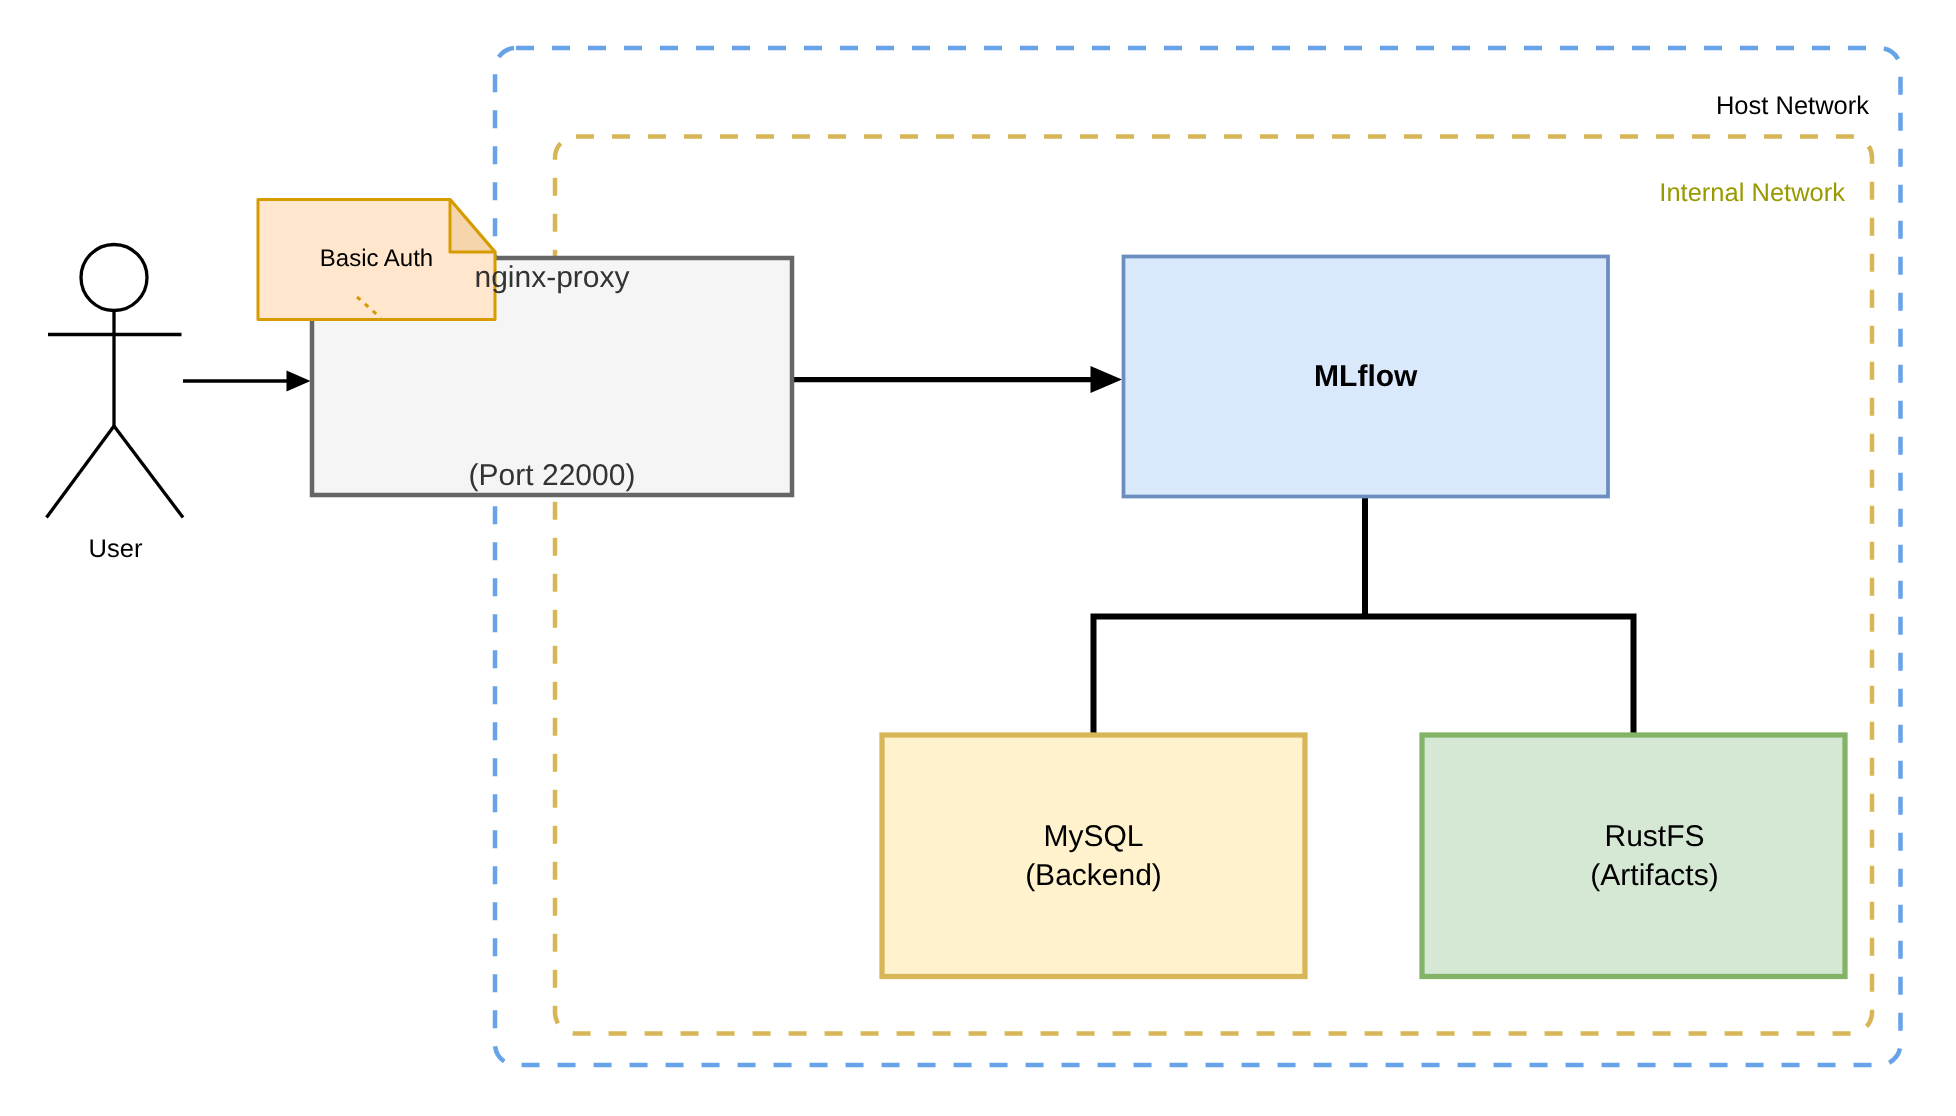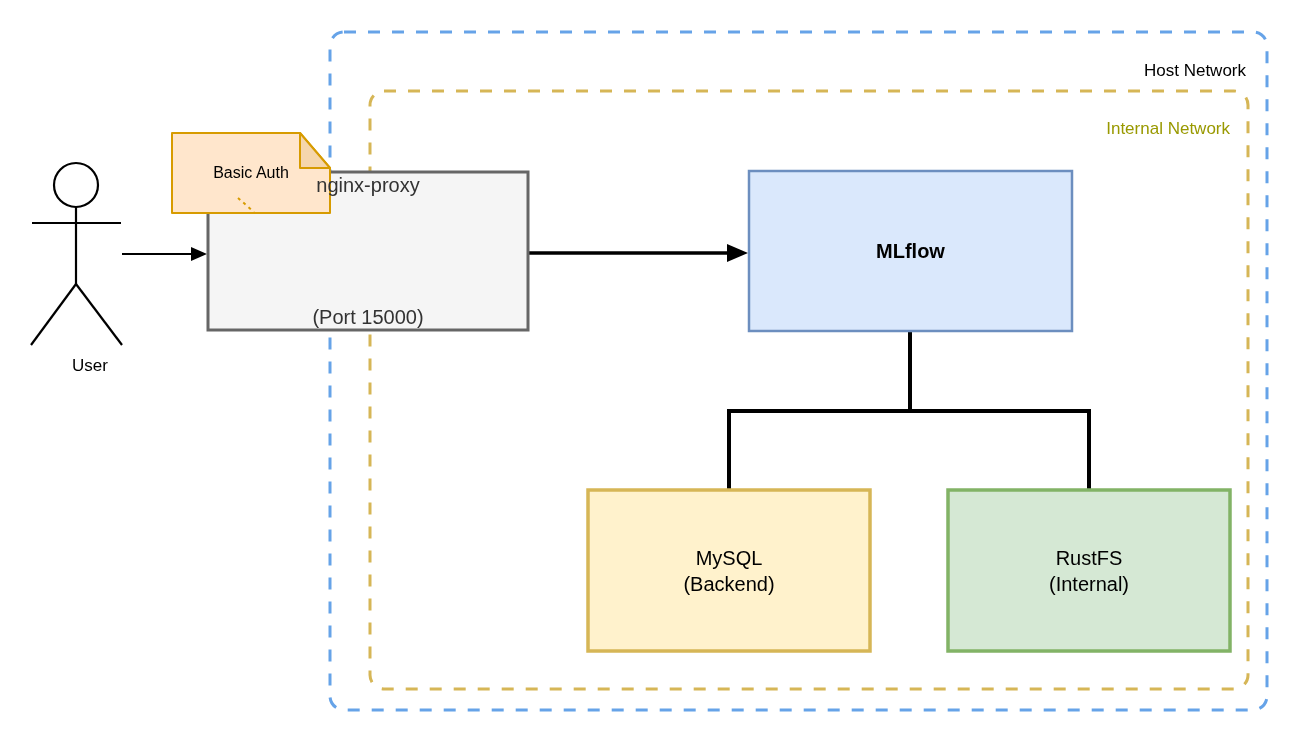--- a/index.html
+++ b/index.html
@@ -107,30 +107,30 @@
   </svg>
 
   <div class="label zone-label host" style="left:946px; top:59px; width:300px;">Host Network</div>
 
   <div class="label zone-label internal" style="left:930px; top:117px; width:300px;">Internal Network</div>
 
   <div class="label note-label" style="left:176px; top:136px; width:150px; height:74px;">Basic Auth</div>
 
   <div class="label node-label" style="left:208px; top:172px; width:320px; height:158px;justify-content:space-between;">
     <div>nginx-proxy</div>
-    <div>(Port 15000)</div>
+    <div>(Port 22000)</div>
   </div>
 
   <div class="label node-label black" style="left:588px; top:490px; width:282px; height:161px;">
     <div>MySQL</div>
     <div>(Backend)</div>
   </div>
 
   <div class="label mlflow-label" style="left:749px; top:171px; width:323px; height:160px;">MLflow</div>
 
-  <div class="label node-label black" style="left:948px; top:490px; width:282px; height:161px;">
+  <div class="label node-label black" style="left:948px; top:490px; width:282px; height:161px;padding-left:14px;">
     <div>RustFS</div>
-    <div>(Internal)</div>
+    <div>(Artifacts)</div>
   </div>
 
-  <div class="label actor-label" style="left:40px; top:356px; width:100px;">User</div>
+  <div class="label actor-label" style="left:27px; top:356px; width:100px;">User</div>
 
 </div>
 
 </body></html>

